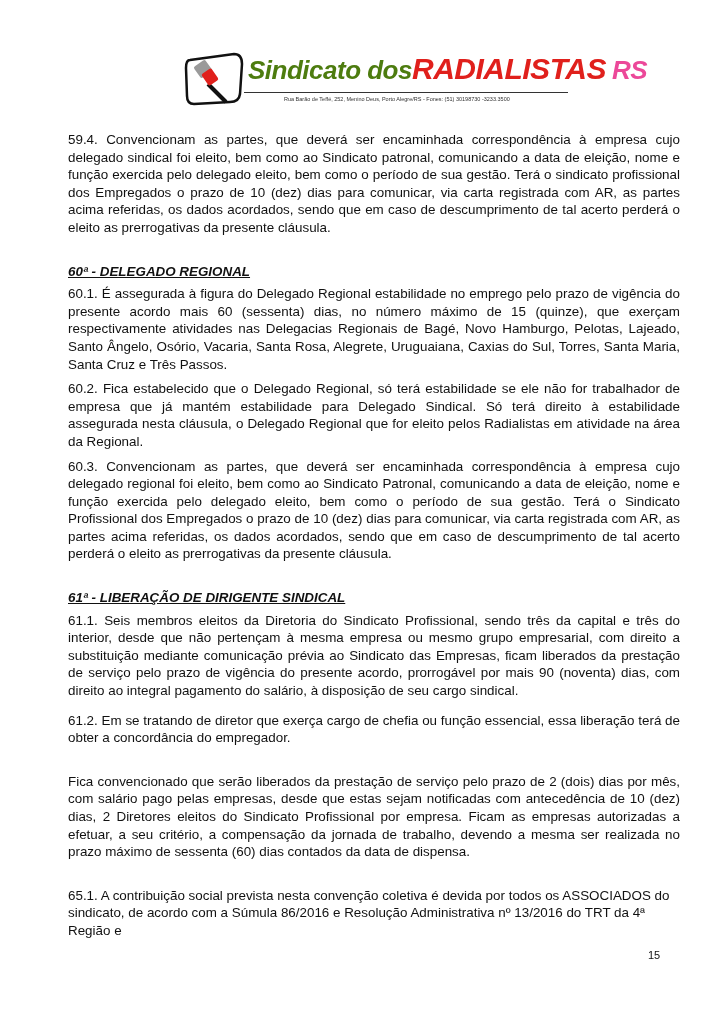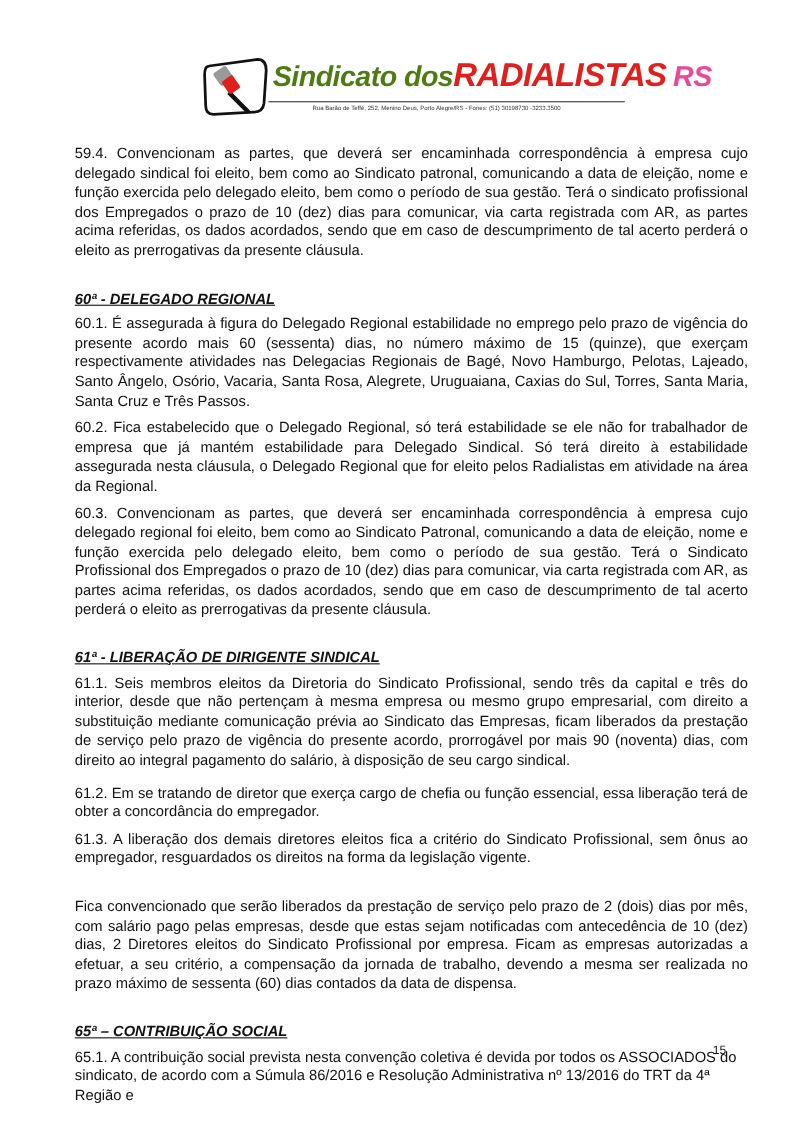--- a/index.html
+++ b/index.html
@@ -63,23 +63,21 @@
 
   <h2>60ª - DELEGADO REGIONAL</h2>
   <p>60.1. É assegurada à figura do Delegado Regional estabilidade no emprego pelo prazo de vigência do presente acordo mais 60 (sessenta) dias, no número máximo de 15 (quinze), que exerçam respectivamente atividades nas Delegacias Regionais de Bagé, Novo Hamburgo, Pelotas, Lajeado, Santo Ângelo, Osório, Vacaria, Santa Rosa, Alegrete, Uruguaiana, Caxias do Sul, Torres, Santa Maria, Santa Cruz e Três Passos.</p>
   <p>60.2. Fica estabelecido que o Delegado Regional, só terá estabilidade se ele não for trabalhador de empresa que já mantém estabilidade para Delegado Sindical. Só terá direito à estabilidade assegurada nesta cláusula, o Delegado Regional que for eleito pelos Radialistas em atividade na área da Regional.</p>
   <p>60.3. Convencionam as partes, que deverá ser encaminhada correspondência à empresa cujo delegado regional foi eleito, bem como ao Sindicato Patronal, comunicando a data de eleição, nome e função exercida pelo delegado eleito, bem como o período de sua gestão. Terá o Sindicato Profissional dos Empregados o prazo de 10 (dez) dias para comunicar, via carta registrada com AR, as partes acima referidas, os dados acordados, sendo que em caso de descumprimento de tal acerto perderá o eleito as prerrogativas da presente cláusula.</p>
   <div class="gap"></div>
 
   <h2>61ª - LIBERAÇÃO DE DIRIGENTE SINDICAL</h2>
   <p style="margin-bottom:12px">61.1. Seis membros eleitos da Diretoria do Sindicato Profissional, sendo três da capital e três do interior, desde que não pertençam à mesma empresa ou mesmo grupo empresarial, com direito a substituição mediante comunicação prévia ao Sindicato das Empresas, ficam liberados da prestação de serviço pelo prazo de vigência do presente acordo, prorrogável por mais 90 (noventa) dias, com direito ao integral pagamento do salário, à disposição de seu cargo sindical.</p>
   <p>61.2. Em se tratando de diretor que exerça cargo de chefia ou função essencial, essa liberação terá de obter a concordância do empregador.</p>
-  <p>61.3. A liberação dos demais diretores eleitos fica a critério do Sindicato Profissional, sem ônus ao empregador, resguardados os direitos na forma da legislação vigente.</p>
   <div class="gap"></div>
 
   <p>Fica convencionado que serão liberados da prestação de serviço pelo prazo de 2 (dois) dias por mês, com salário pago pelas empresas, desde que estas sejam notificadas com antecedência de 10 (dez) dias, 2 Diretores eleitos do Sindicato Profissional por empresa. Ficam as empresas autorizadas a efetuar, a seu critério, a compensação da jornada de trabalho, devendo a mesma ser realizada no prazo máximo de sessenta (60) dias contados da data de dispensa.</p>
   <div class="gap"></div>
 
-  <h2>65ª – CONTRIBUIÇÃO SOCIAL</h2>
   <p style="text-align:left">65.1.  A contribuição social prevista nesta convenção coletiva é devida por todos os ASSOCIADOS do sindicato, de acordo com a Súmula 86/2016 e Resolução Administrativa nº 13/2016 do TRT da 4ª Região e</p>
 </div>
 
 <div class="page-number">15</div>
 
 </body></html>

